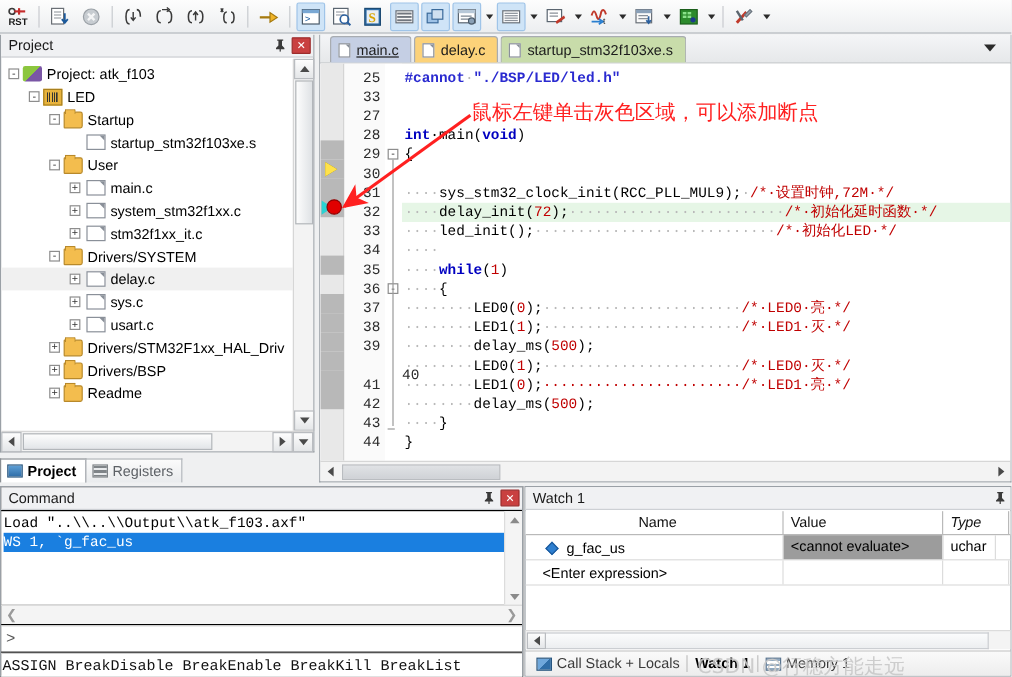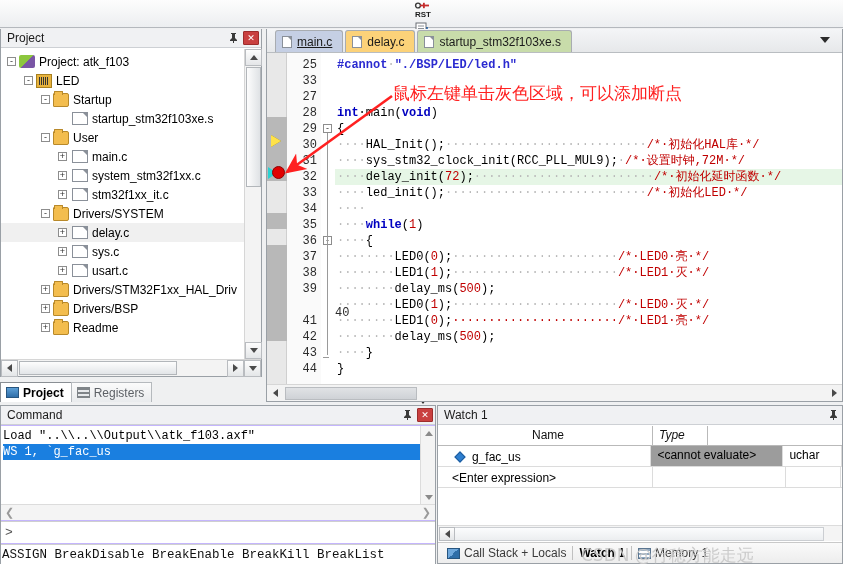--- a/index.html
+++ b/index.html
@@ -12,21 +12,21 @@
     font-size: 12px;
     color: #000;
   }
   #app { position: relative; width: 843px; height: 564px; background:#eff0f1; }
 
   
   .toolbar {
     position:absolute; left:0; top:0; width:843px; height:28px;
     background: linear-gradient(#fdfdfd,#eceef0);
     border-bottom:1px solid #b4b8bd;
-    display:flex; align-items:center; padding-left:2px;flex-direction:column;
+    display:flex; align-items:center; padding-left:2px;
   }
   .tbtn {
     width:24px; height:24px; margin:0 1px;
     display:flex; align-items:center; justify-content:center;
     position:relative; border:1px solid transparent; border-radius:2px;
   }
   .tbtn.active { background:#cfe4f7; border:1px solid #9fc4e8; }
   .tsep { width:1px; height:18px; background:#c8cbcf; margin:0 4px; }
   .tarrow {
     width:11px; height:24px; display:flex; align-items:center; justify-content:center;
@@ -175,21 +175,21 @@
   }
 
   .annotation {
     position:absolute; color:#ff2020; font-size:17px; white-space:nowrap;
     font-family:"DejaVu Sans", sans-serif; font-weight:500;
   }
   .hscroll-edit { position:absolute; left:0; right:0; bottom:0; height:17px; background:#f3f3f3; border-top:1px solid #d6d6d6; display:flex; align-items:center; }
   .hthumb { position:absolute; height:13px; top:2px; background:linear-gradient(180deg,#e0e2e5,#cfd2d6); border:1px solid #b9bcc0;}
 
   
-  .cmd-panel { position:absolute; left:0; top:405px; width:436px; height:159px; background:#c4b5fd; border:1px solid #9aa0a6;}
+  .cmd-panel { position:absolute; left:0; top:405px; width:436px; height:159px; background:#000000; border:1px solid #9aa0a6;}
   .cmd-out {
     position:absolute; left:0; top:20px; right:0; height:78px; background:#fff; overflow:hidden;
     font-family:"Liberation Mono", monospace; font-size:12px; padding:2px 0 0 2px;
   }
   .cmd-line { height:16px; line-height:16px; white-space:pre; }
   .cmd-line.sel { background:#1a7fe0; color:#fff; }
   .cmd-vscroll { position:absolute; right:0; top:20px; width:15px; height:78px; background:#f4f4f4; border-left:1px solid #dcdcdc;}
   .cmd-hscroll { position:absolute; left:0; right:0; top:98px; height:16px; background:#f4f4f4; border-top:1px solid #dcdcdc; display:flex;align-items:center;justify-content:space-between; padding:0 4px;}
   .cmd-input { position:absolute; left:0; right:0; top:115px; height:22px; background:#fff; border-top:1px solid #cfcfcf;
                font-family:"Liberation Mono", monospace; font-size:13px; color:#555; padding:3px 0 0 4px; }
@@ -581,21 +581,20 @@
           <div class="fold-box" style="top: 183px;">-</div>
           <div class="fold-line" style="top: 80px; height: 222px;"></div>
           <div style="position: absolute; left: 2px; width: 6px; height: 1px; background: rgb(154, 154, 154); top: 304px;"></div>
         </div>
       <div class="code-col" id="code-host">
           <div class="ctext" style="top: 4px; left: 2px;"><span class="pp">#cannot</span><span class="dot">·</span><span class="str">"./BSP/LED/led.h"</span></div>
           <div class="ctext" style="top: 20px; left: 2px;"></div>
           <div class="ctext" style="top: 36px; left: 2px;"></div>
           <div class="ctext" style="top: 52px; left: 2px;"><span class="kw">int</span><span>·main(</span><span class="kw">void</span><span>)</span></div>
           <div class="ctext" style="top: 68px; left: 2px;"><span>{</span></div>
-          <div class="ctext" style="top: 84px; left: 2px;"><span class="dot">····</span><span>HAL_Init();</span><span class="dot">····························</span><span class="cmt">/*·初始化HAL库·*/</span></div>
           <div class="ctext" style="top: 100px; left: 2px;"><span class="dot">····</span><span>sys_stm32_clock_init(RCC_PLL_MUL9);</span><span class="dot">·</span><span class="cmt">/*·设置时钟,72M·*/</span></div>
           <div style="position: absolute; left: 0px; right: 0px; height: 16px; background: rgb(230, 246, 230); top: 116px;"></div>
           <div class="ctext" style="top: 116px; left: 2px;"><span class="dot">····</span><span>delay_init(</span><span class="num">72</span><span>);</span><span class="dot">·························</span><span class="cmt">/*·初始化延时函数·*/</span></div>
           <div class="ctext" style="top: 132px; left: 2px;"><span class="dot">····</span><span>led_init();</span><span class="dot">····························</span><span class="cmt">/*·初始化LED·*/</span></div>
           <div class="ctext" style="top: 148px; left: 2px;"><span class="dot">····</span></div>
           <div class="ctext" style="top: 164px; left: 2px;"><span class="dot">····</span><span class="kw">while</span><span>(</span><span class="num">1</span><span>)</span></div>
           <div class="ctext" style="top: 180px; left: 2px;"><span class="dot">····</span><span>{</span></div>
           <div class="ctext" style="top: 196px; left: 2px;"><span class="dot">········</span><span>LED0(</span><span class="num">0</span><span>);</span><span class="dot">·······················</span><span class="cmt">/*·LED0·亮·*/</span></div>
           <div class="ctext" style="top: 212px; left: 2px;"><span class="dot">········</span><span>LED1(</span><span class="num">1</span><span>);</span><span class="dot">·······················</span><span class="cmt">/*·LED1·灭·*/</span></div>
           <div class="ctext" style="top: 228px; left: 2px;"><span class="dot">········</span><span>delay_ms(</span><span class="num">500</span><span>);</span></div>
@@ -669,30 +668,31 @@
       <span class="pin-icon">
         <svg width="11" height="12" viewBox="0 0 11 12">
             <path d="M3 1 h5 v1 h-1 v4 l2 2 v1 H2 v-1 l2-2 V2 H3 Z" fill="#3a3a3a"></path>
             <rect x="5" y="8" width="1" height="3" fill="#3a3a3a"></rect>
           </svg>
       </span>
     </div>
 
     <div style="position:absolute; left:0; top:20px; right:0; height:20px;" class="wt-head" id="whead-host">
         <div class="wt-col" style="width: 215px; text-align: center;">Name</div>
+        <div class="wt-col" style="width: 133px;">Value</div>
         <div class="wt-col" style="width: 55px; font-style: italic;">Type</div>
       </div>
     <div class="wt-rows" id="wrows-host">
         <div class="wt-row">
           <div class="wt-cell" style="width: 215px; display: flex; align-items: center; padding-left: 18px;">
             <span class="diamond" style="margin-right: 8px;"></span>
             <span>g_fac_us</span>
           </div>
           <div class="wt-cell greyval" style="width: 133px;">&lt;cannot evaluate&gt;</div>
-          <div class="wt-cell" style="width: 59px;">uchar</div>
+          <div class="wt-cell" style="width: 44px;">uchar</div>
         </div>
         <div class="wt-row">
           <div class="wt-cell" style="width: 215px; display: flex; align-items: center; padding-left: 14px;">
             <span>&lt;Enter expression&gt;</span>
           </div>
           <div class="wt-cell" style="width: 133px;"></div>
           <div class="wt-cell" style="width: 55px;"></div>
         </div>
       </div>
 

